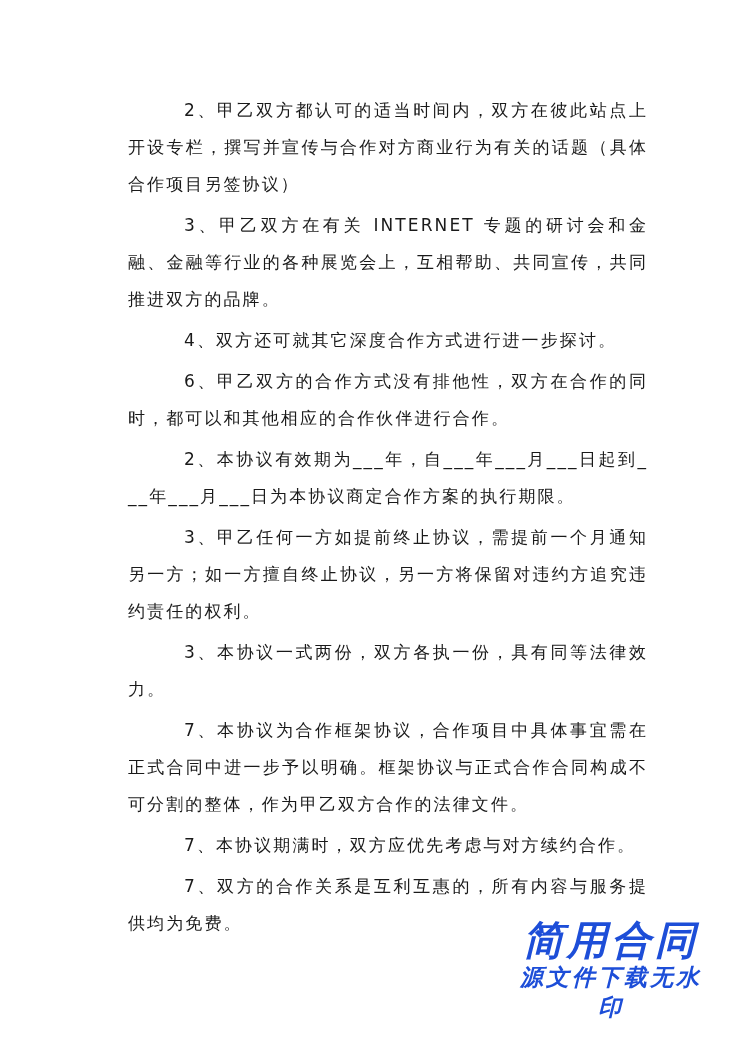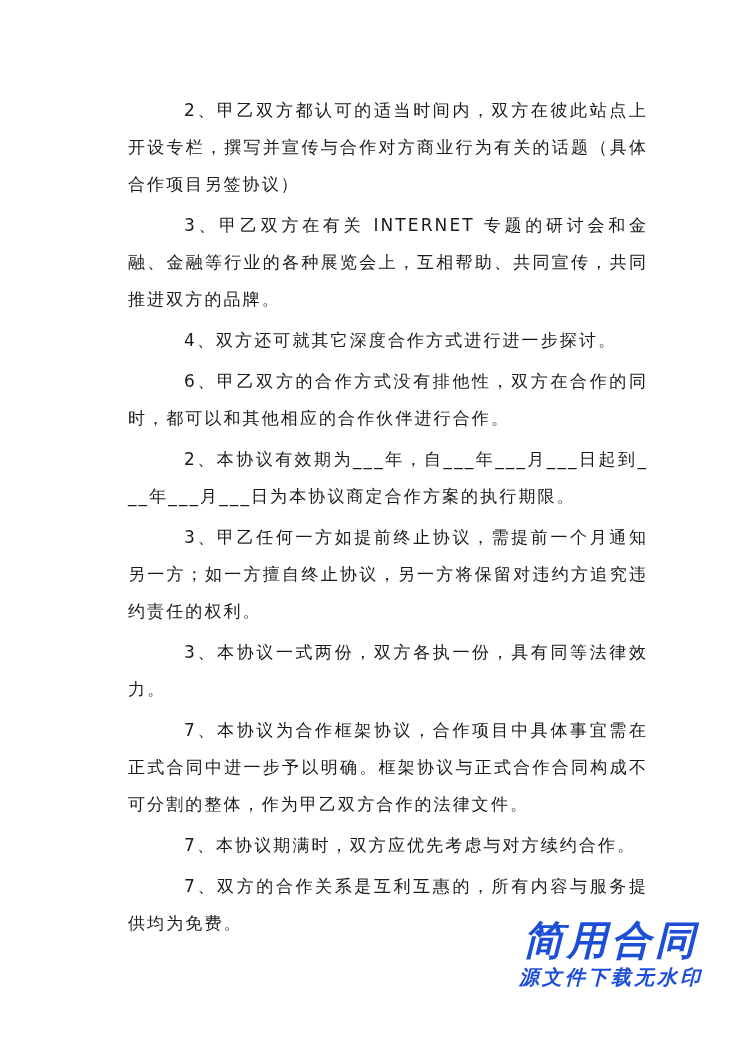--- a/index.html
+++ b/index.html
@@ -54,21 +54,21 @@
       font-weight: bold;
       font-style: italic;
       margin-left: 28px;
     }
     .wm-title {
       font-size: 40px;
       line-height: 44px;
       letter-spacing: 4px;
     }
     .wm-sub {
-      font-size: 20px;
+      font-size: 23px;
       line-height: 30px;
       letter-spacing: 3px;
     }
   </style>
 </head>
 <body>
 
 <div class="page">
   <div class="content">
     <p class="para">2、甲乙双方都认可的适当时间内，双方在彼此站点上开设专栏，撰写并宣传与合作对方商业行为有关的话题（具体合作项目另签协议）</p>

